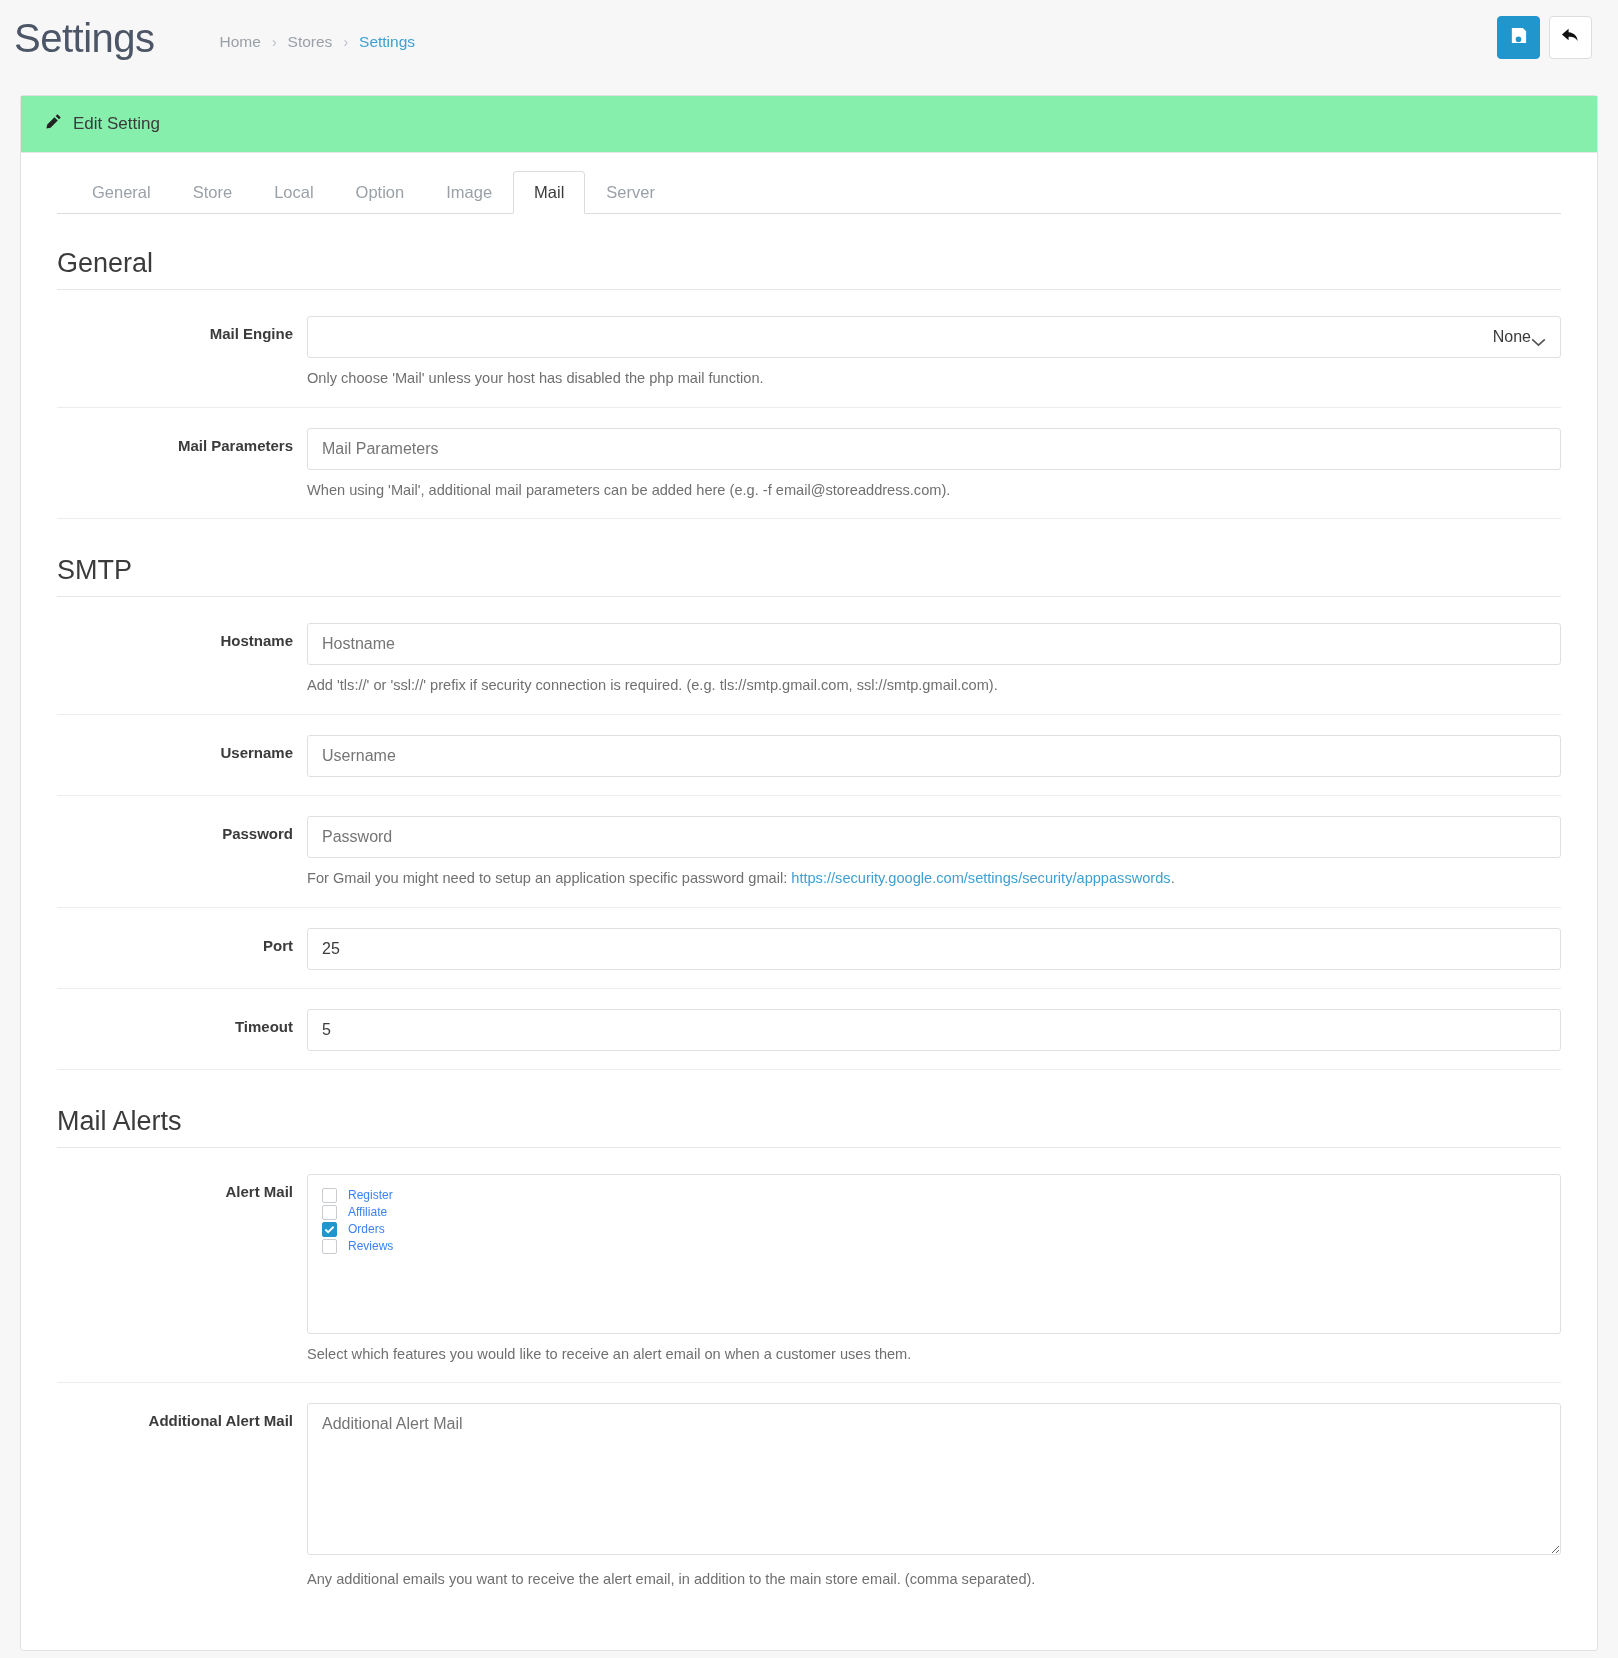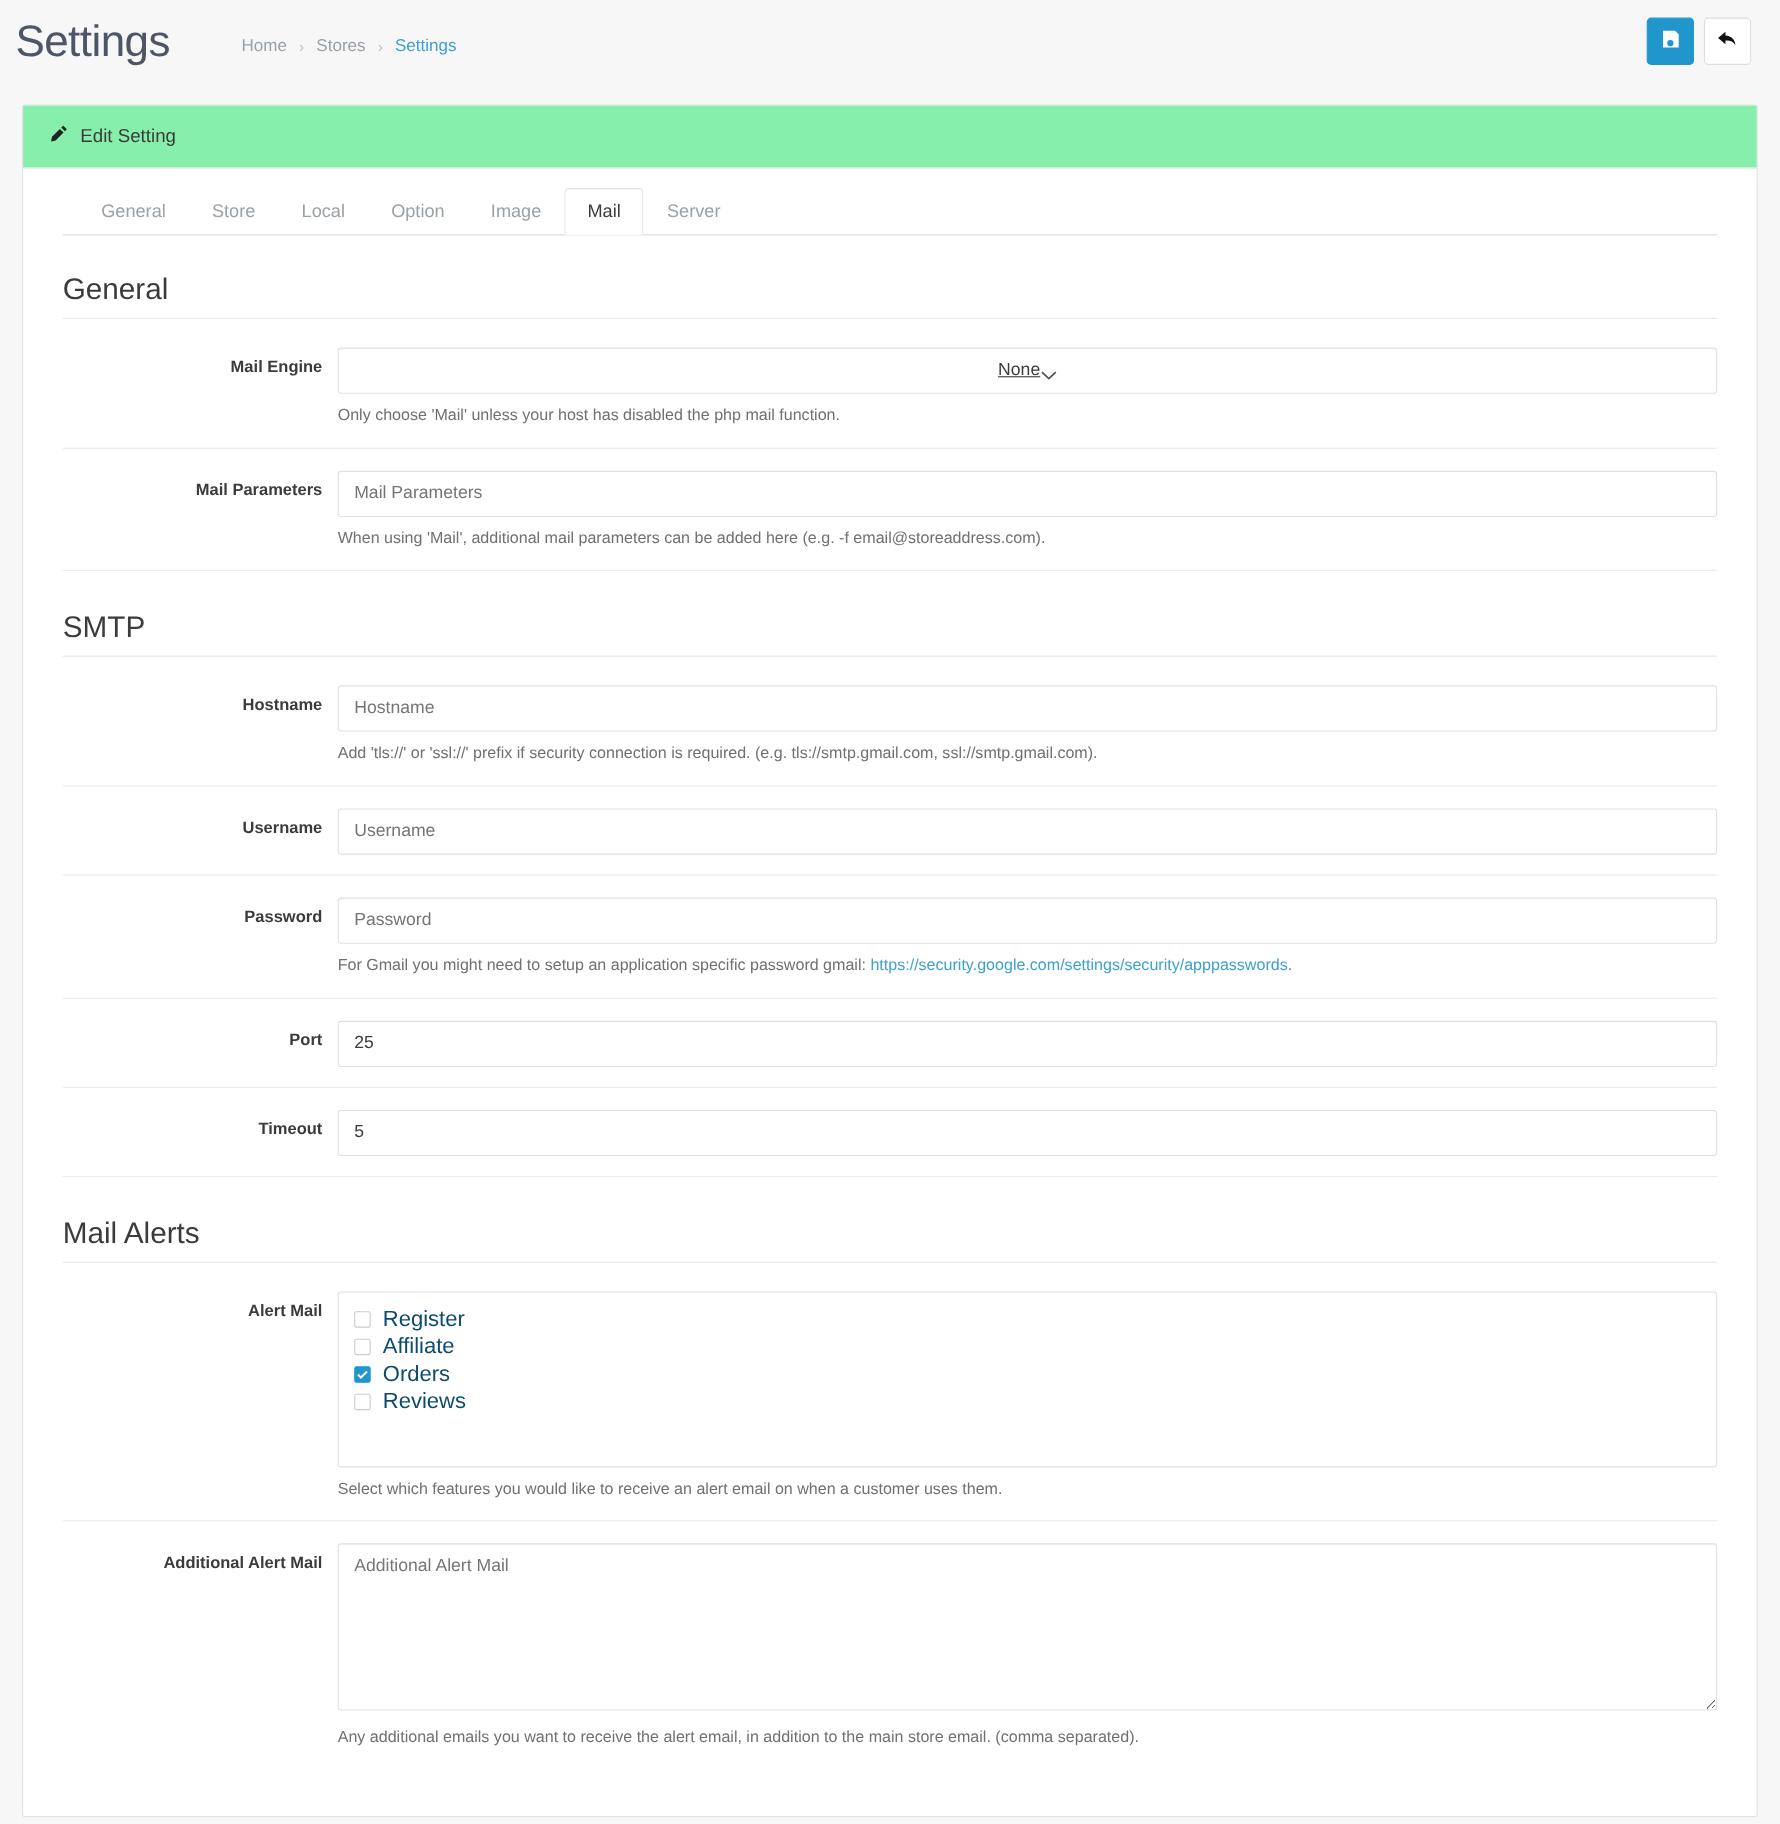--- a/index.html
+++ b/index.html
@@ -138,23 +138,22 @@
     padding: 0 14px;
     font-size: 16px;
     font-family: "Liberation Sans", sans-serif;
     color: #3b3b3b;
     background: #ffffff;
     outline: none;
   }
   .select-box {
     display: flex;
     align-items: center;
-    justify-content: center;
+    justify-content: flex-end;
     cursor: pointer;
-    text-decoration: underline;
   }
   .select-value { font-size: 16px; color: #3b3b3b; }
   .chev {
     width: 15px; height: 9px;
     flex: 0 0 auto;
   }
   .help-text {
     margin-top: 11px;
     font-size: 14.6px;
     color: #707070;
@@ -182,21 +181,21 @@
     width: 15px; height: 15px;
     border: 1px solid #c8ccd0;
     border-radius: 2px;
     background: #fff;
     flex: 0 0 auto;
     display: flex; align-items: center; justify-content: center;
   }
   .cbox.checked { background: #2196cd; border-color: #2196cd; }
   .cbox.checked svg { display: block; }
   .cbox svg { display: none; }
-  .check-label { font-size: 20px; color: #0c4a6e; }
+  .check-label { font-size: 12px; color: #3b82f6; }
 
   
   .textarea {
     width: 100%;
     height: 152px;
     border: 1px solid #e0e0e0;
     border-radius: 3px;
     padding: 11px 14px;
     font-size: 16px;
     font-family: "Liberation Sans", sans-serif;

